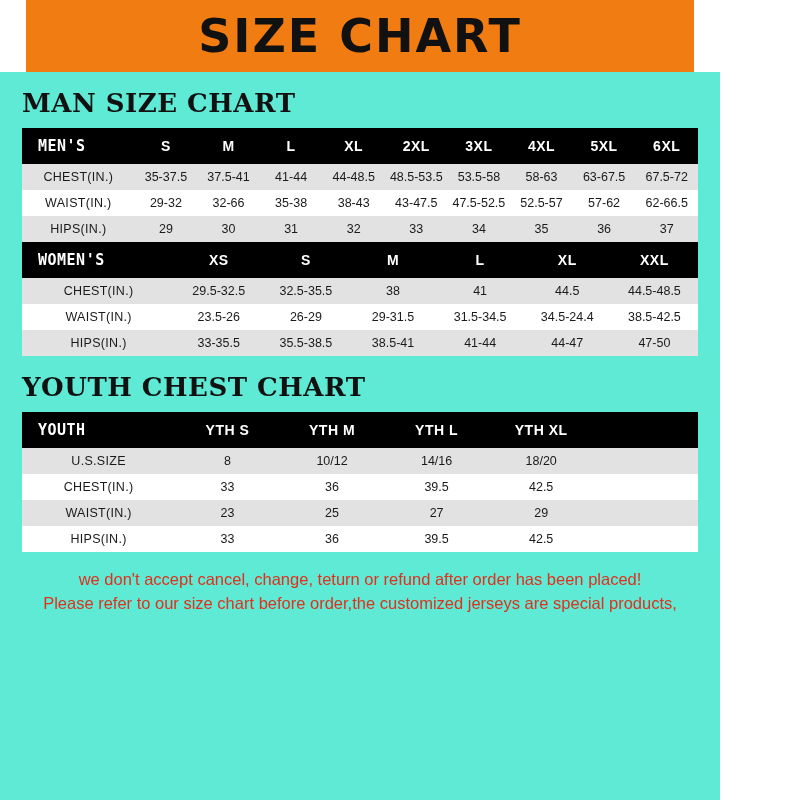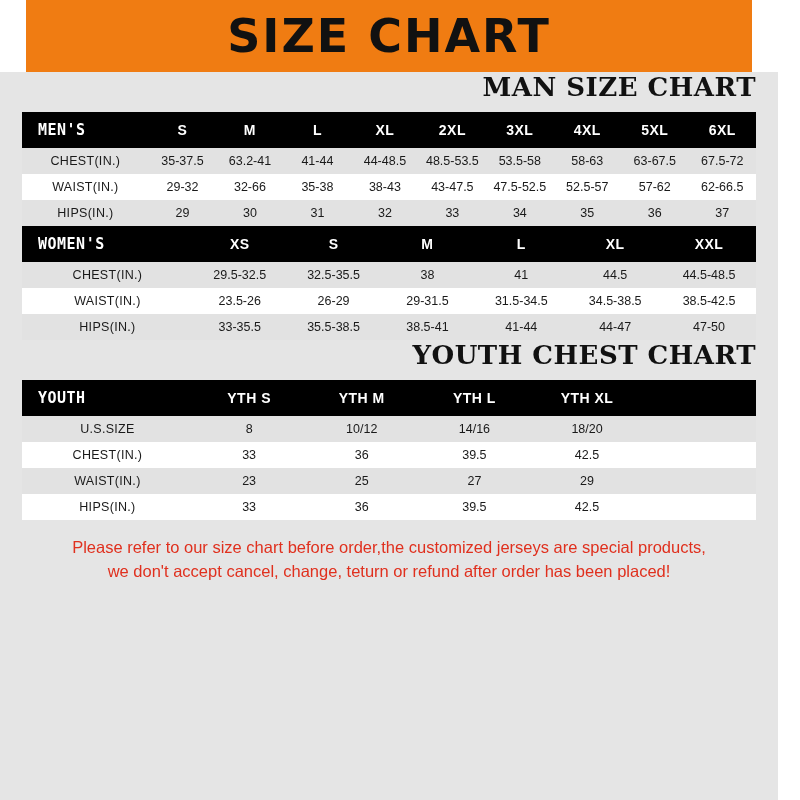--- a/index.html
+++ b/index.html
@@ -8,23 +8,23 @@
   }
   body {
     width: 800px;
     height: 800px;
     background: #ffffff;
     font-family: "Liberation Sans", sans-serif;
     overflow: hidden;
   }
   .page {
     position: relative;
-    width: 778px;
+    width: 720px;
     height: 800px;
-    background: #e5e5e5;
+    background: #5eead4;
     box-sizing: border-box;
   }
   
   .header-band {
     position: relative;
     width: 100%;
     height: 72px;
     background: #F07C12;
     display: flex;
     align-items: center;
@@ -48,47 +48,47 @@
     font-size: 46px;
     letter-spacing: 2px;
     color: #111111;
     line-height: 1;
   }
   .content {
     padding: 0 22px;
     box-sizing: border-box;
   }
   .section-title {
-    text-align: right;
+    text-align: left;
     font-family: "DejaVu Serif", serif;
     font-weight: bold;
     font-size: 26px;
     color: #111111;
     letter-spacing: 0.5px;
-    margin: 0 0 10px 0;
+    margin: 16px 0 10px 0;
   }
   table.size-table {
     width: 100%;
     border-collapse: collapse;
     table-layout: fixed;
   }
   table.size-table th,
   table.size-table td {
     text-align: center;
     font-size: 12.5px;
     color: #1a1a1a;
     padding: 6px 2px;
     font-family: "Liberation Sans", sans-serif;
   }
   table.size-table thead th {
     background: #000000;
     color: #ffffff;
     font-weight: bold;
     font-size: 14px;
-    padding: 9px 8px;
+    padding: 9px 2px;
     letter-spacing: 0.5px;
   }
   table.size-table thead th.first-col {
     text-align: left;
     padding-left: 16px;
     font-family: "DejaVu Sans Mono", monospace;
     font-size: 15px;
     letter-spacing: 0.5px;
   }
   table.size-table tbody tr.row-light td {
@@ -143,21 +143,21 @@
             <th>3XL</th>
             <th>4XL</th>
             <th>5XL</th>
             <th>6XL</th>
           </tr>
         </thead>
         <tbody>
           <tr class="row-light">
             <td class="first-col">CHEST(IN.)</td>
             <td>35-37.5</td>
-            <td>63.2-41</td>
+            <td>37.5-41</td>
             <td>41-44</td>
             <td>44-48.5</td>
             <td>48.5-53.5</td>
             <td>53.5-58</td>
             <td>58-63</td>
             <td>63-67.5</td>
             <td>67.5-72</td>
           </tr>
           <tr class="row-white">
             <td class="first-col">WAIST(IN.)</td>
@@ -209,21 +209,21 @@
             <td>41</td>
             <td>44.5</td>
             <td>44.5-48.5</td>
           </tr>
           <tr class="row-white">
             <td class="first-col">WAIST(IN.)</td>
             <td>23.5-26</td>
             <td>26-29</td>
             <td>29-31.5</td>
             <td>31.5-34.5</td>
-            <td>34.5-38.5</td>
+            <td>34.5-24.4</td>
             <td>38.5-42.5</td>
           </tr>
           <tr class="row-light">
             <td class="first-col">HIPS(IN.)</td>
             <td>33-35.5</td>
             <td>35.5-38.5</td>
             <td>38.5-41</td>
             <td>41-44</td>
             <td>44-47</td>
             <td>47-50</td>
@@ -276,18 +276,18 @@
             <td>36</td>
             <td>39.5</td>
             <td>42.5</td>
             <td></td>
           </tr>
         </tbody>
       </table>
     </div>
 
     <div class="footer-note">
+      <span class="line">we don't accept cancel, change, teturn or refund after order has been placed!</span>
       <span class="line">Please refer to our size chart before order,the customized jerseys are special products,</span>
-      <span class="line">we don't accept cancel, change, teturn or refund after order has been placed!</span>
     </div>
 
   </div>
 </div>
 
 </body></html>

